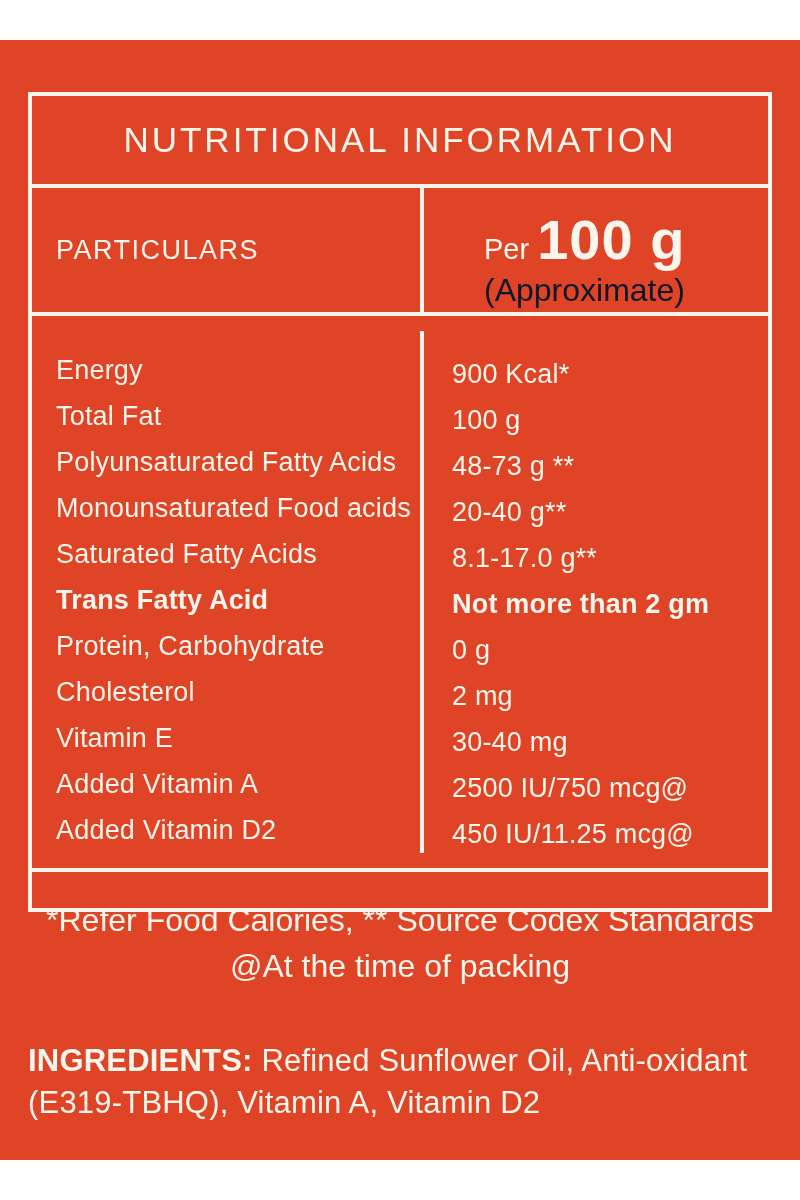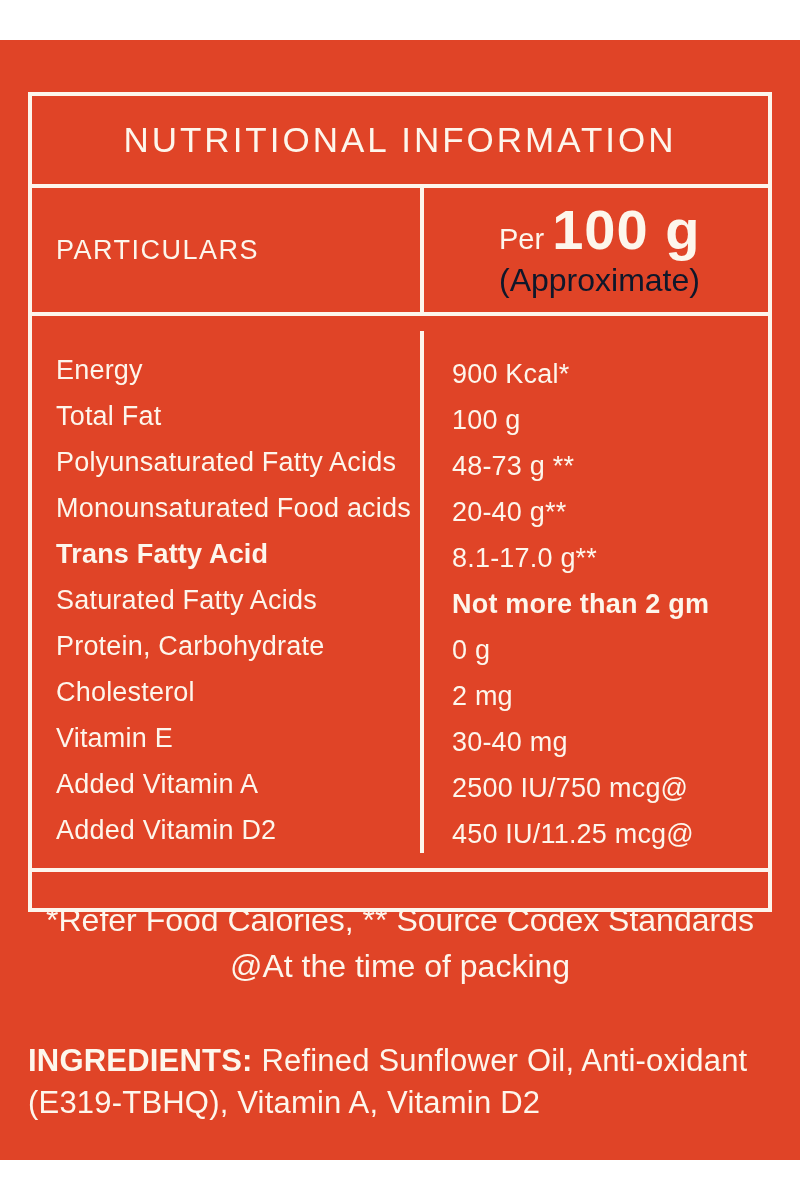--- a/index.html
+++ b/index.html
@@ -50,42 +50,42 @@
     letter-spacing: 3px;
     font-weight: 400;
     white-space: nowrap;
   }
 
   .header-row {
     height: 128px;
     border-bottom: 4px solid #fdf6ec;
     display: flex;
     box-sizing: border-box;
-    gap: 35px;
   }
   .header-left {
     width: 392px;
     border-right: 4px solid #fdf6ec;
     display: flex;
     align-items: center;
     box-sizing: border-box;
     padding-left: 24px;
   }
   .header-left span {
     color: #fdf6ec;
     font-size: 27px;
     letter-spacing: 1.5px;
   }
   .header-right {
     flex: 1;
     display: flex;
     flex-direction: column;
-    justify-content: center;
-    box-sizing: border-box;
-    padding-left: 40px;
+    justify-content: flex-start;
+    box-sizing: border-box;
+    padding-left: 60px;
+    margin-top: 24px;
   }
   .per-line {
     display: flex;
     align-items: baseline;
     color: #fdf6ec;
     line-height: 1;
   }
   .per-word {
     font-size: 29px;
     margin-right: 8px;
@@ -188,22 +188,22 @@
         <div class="approx">(Approximate)</div>
       </div>
     </div>
 
     <div class="rows-area">
       <div class="col-left">
         <div class="nutrient-name">Energy</div>
         <div class="nutrient-name">Total Fat</div>
         <div class="nutrient-name">Polyunsaturated Fatty Acids</div>
         <div class="nutrient-name">Monounsaturated Food acids</div>
+        <div class="nutrient-name">Saturated Fatty Acids</div>
         <div class="nutrient-name bold">Trans Fatty Acid</div>
-        <div class="nutrient-name">Saturated Fatty Acids</div>
         <div class="nutrient-name">Protein, Carbohydrate</div>
         <div class="nutrient-name">Cholesterol</div>
         <div class="nutrient-name">Vitamin E</div>
         <div class="nutrient-name">Added Vitamin A</div>
         <div class="nutrient-name">Added Vitamin D2</div>
       </div>
       <div class="col-right">
         <div class="nutrient-value">900 Kcal*</div>
         <div class="nutrient-value">100 g</div>
         <div class="nutrient-value">48-73 g **</div>

